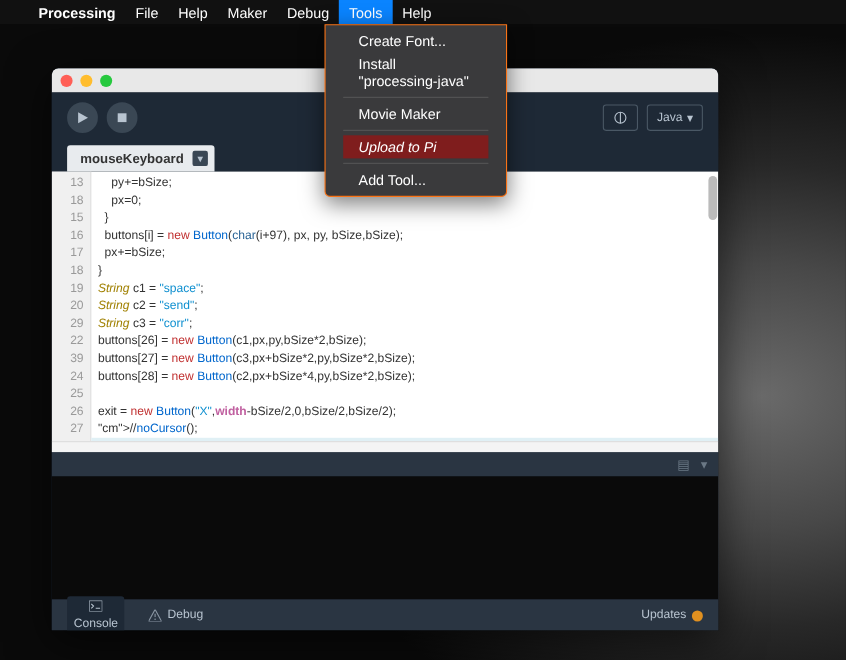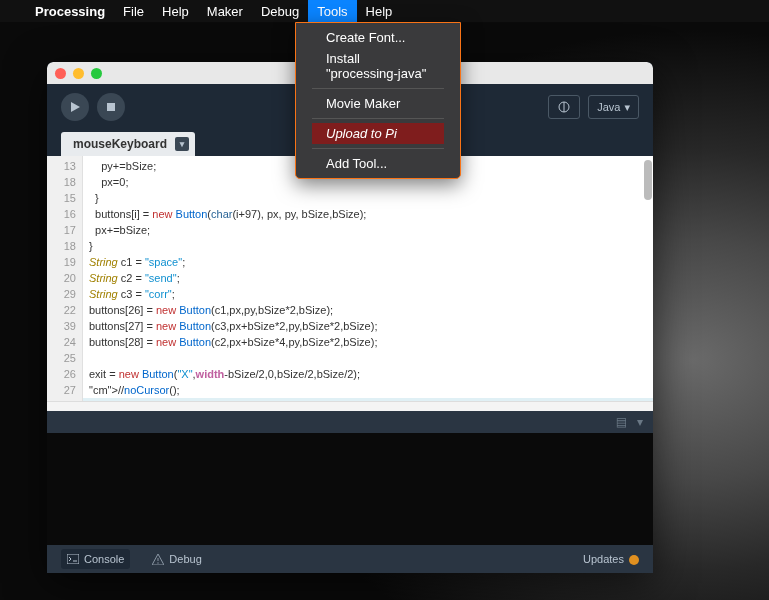--- a/index.html
+++ b/index.html
@@ -34,21 +34,21 @@
 .code .ln { height:16px; }
 .code .ln.hl { background:#e0f0f5; margin-left:-6px; padding-left:6px; margin-right:-6px; }
 .kw{color:#2a6496;} .ty{color:#a08000;font-style:italic;} .nw{color:#c03030;} .st{color:#1090d0;} .fn{color:#0066cc;} .cn{color:#c060a0;font-weight:bold;}
 .editor-scroll { position:absolute; right:1px; top:4px; width:8px; height:40px; background:#bbb; border-radius:4px; }
 .editor-hscroll { position:absolute; left:0; right:0; bottom:0; height:10px; background:#f4f4f4; border-top:1px solid #ddd;}
 .msgbar { height:22px; background:#2a3542; display:flex; justify-content:flex-end; align-items:center; padding:0 10px; gap:10px;}
 .msgbar .ic { color:#6a7885; cursor:pointer; font-size:12px;}
 .console { height:112px; background:#0a0a0a; }
 .footer { height:28px; background:#2a3542; display:flex; align-items:center; padding:0 14px; gap:16px; font-size:11px; color:#b8c4d0; }
 .footer .fbtn { display:flex; align-items:center; gap:5px; cursor:pointer; padding:4px 6px;}
-.footer .fbtn.active { background:#1e2936; border-radius:3px; }
+.footer .fbtn.active { background:#1e2936; border-radius:3px;flex-direction:column; }
 .footer .sp{flex:1;}
 .footer .upd { display:flex; align-items:flex-end; gap:5px;margin-left:30px;}
 .footer .badge{width:10px;height:10px;border-radius:50%;background:#e09020;}
 svg{display:block;}
 </style>
 </head>
 <body>
 
 <div class="desktop-bg"></div>
 

